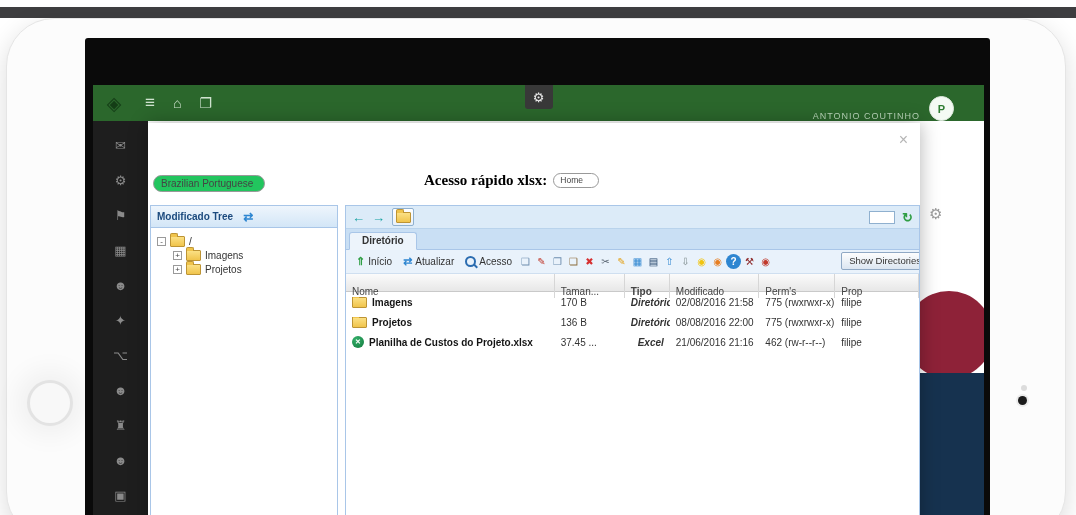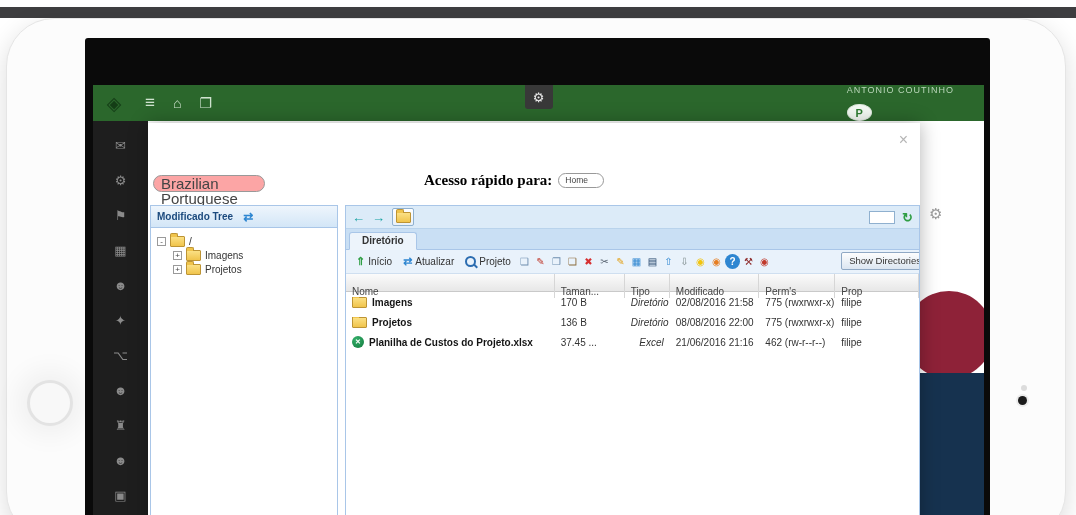--- a/index.html
+++ b/index.html
@@ -22,21 +22,21 @@
   
   .app{position:absolute;left:93px;top:85px;width:891px;height:453px;background:#fff;overflow:hidden;
        font-size:10px;color:#333;}
 
   .navbar{position:absolute;left:0;top:0;width:100%;height:36px;background:#2b672c;display:flex;
           align-items:center;z-index:4;}
   .nav-logo{width:26px;height:26px;margin-left:8px;display:flex;align-items:center;justify-content:center;
           font-size:19px;color:#143d16;}
   .nav-ic{color:#cfe3cf;font-size:14px;margin-left:18px;line-height:36px;}
   .nav-ic.menu{font-size:17px;}
-  .nav-user{position:absolute;right:30px;top:0;height:36px;display:flex;align-items:flex-start;gap:9px;flex-direction:column;}
+  .nav-user{position:absolute;right:30px;top:0;height:36px;display:flex;align-items:flex-end;gap:9px;}
   .nav-username{font-size:9px;letter-spacing:1px;color:#b9d6b9;}
   .avatar{width:23px;height:23px;border-radius:50%;background:#f4faf4;color:#2e7d32;font-weight:bold;
           font-size:11px;display:flex;align-items:center;justify-content:center;border:1px solid #dfeadf;}
   .gear-tab{position:absolute;left:calc(50% - 14px);top:0;width:28px;height:24px;background:#383838;
           border-radius:0 0 3px 3px;display:flex;align-items:center;justify-content:center;color:#eaeaea;
           font-size:13px;z-index:6;}
 
   .sidebar{position:absolute;left:0;top:36px;width:55px;bottom:0;background:#1e1e1e;display:flex;
           flex-direction:column;align-items:center;padding-top:18px;gap:22px;z-index:3;}
   .side-ic{color:#8a8a8a;font-size:13px;height:13px;line-height:13px;}
@@ -45,21 +45,21 @@
   .bg-gear{position:absolute;left:836px;top:120px;font-size:15px;color:#9c9c9c;z-index:1;}
   .bg-blob{position:absolute;left:812px;top:206px;width:88px;height:88px;border-radius:50%;background:#8e2238;z-index:1;}
   .bg-navy{position:absolute;left:827px;top:288px;width:64px;height:200px;background:#16324f;z-index:1;}
 
   
   .modal{position:absolute;left:55px;top:38px;width:772px;height:417px;background:#fff;z-index:5;
          box-shadow:0 0 18px rgba(0,0,0,.3);}
   .modal-title{position:absolute;left:13px;top:10px;font-size:17px;color:#8d8d8d;}
   .modal-close{position:absolute;right:12px;top:8px;font-size:16px;color:#b5b5b5;cursor:default;}
   .lang-select{position:absolute;left:5px;top:52px;width:112px;height:17px;border:1px solid #999;
-         border-radius:9px;background:#fca5a5;font-size:15px;color:#444;line-height:15px;padding-left:7px;
+         border-radius:9px;background:#22c55e;font-size:10px;color:#444;line-height:15px;padding-left:7px;
          box-sizing:border-box;}
   .quick{position:absolute;left:276px;top:49px;display:flex;align-items:center;}
   .quick-label{font-family:"Liberation Serif",serif;font-size:15px;font-weight:600;color:#000;}
   .quick-select{margin-left:6px;width:46px;height:15px;border:1px solid #999;border-radius:8px;background:#fff;
          font-size:8.5px;color:#444;line-height:13px;padding-left:6px;box-sizing:border-box;}
 
   
   .tree-panel{position:absolute;left:2px;top:82px;width:188px;height:340px;border:1px solid #a9c6e8;
          background:#fff;box-sizing:border-box;}
   .tree-head{height:21px;background:linear-gradient(#eef5fc,#d3e6f7);border-bottom:1px solid #a9c6e8;
@@ -99,21 +99,21 @@
   .mag{width:7px;height:7px;border:2px solid #2b6cb0;border-radius:50%;position:relative;}
   .mag::after{content:"";position:absolute;width:5px;height:2px;background:#2b6cb0;right:-4px;bottom:-2px;
          transform:rotate(45deg);}
   .ticon{width:15px;height:15px;display:flex;align-items:center;justify-content:center;font-size:10px;
          line-height:15px;}
   .show-dir{position:absolute;right:-10px;top:2px;padding:2px 7px 3px;border:1px solid #8fa8c4;border-radius:2px;
          background:linear-gradient(#fdfdfd,#dce6f1);font-size:9.5px;color:#333;white-space:nowrap;}
   .thead{display:flex;height:17px;background:linear-gradient(#fbfbfb,#e7e7e7);border-bottom:1px solid #c9c9c9;}
   .th{box-sizing:border-box;padding:12px 6px;font-size:10px;color:#444;border-right:1px solid #d6d6d6;
          white-space:nowrap;overflow:hidden;}
-  .w-name{width:215px;} .w-size{width:72px;} .w-tipo{width:46px;} .w-mod{width:92px;} .w-perm{width:78px;} .w-prop{width:86px;}
+  .w-name{width:215px;} .w-size{width:72px;} .w-tipo{width:46px;font-weight:bold;} .w-mod{width:92px;} .w-perm{width:78px;} .w-prop{width:86px;}
   .trow{display:flex;align-items:center;height:20px;}
   .td{box-sizing:border-box;padding:0 6px;white-space:nowrap;overflow:hidden;}
   .name-cell{display:flex;align-items:center;gap:5px;font-weight:bold;color:#151515;}
   .tipo{font-style:italic;text-align:right;color:#333;}
   .excel-ic{width:12px;height:12px;border-radius:50%;flex-shrink:0;
          background:radial-gradient(circle at 35% 30%,#34b06a,#137a3e);color:#fff;font-size:7px;
          font-weight:bold;display:flex;align-items:center;justify-content:center;}
 </style>
 </head>
 <body>
@@ -158,21 +158,21 @@
       <span class="side-ic">♜</span>
       <span class="side-ic">☻</span>
       <span class="side-ic">▣</span>
     </div>
 
     <div class="modal">
       <div class="modal-close">×</div>
 
       <div class="lang-select">Brazilian Portuguese</div>
       <div class="quick">
-        <span class="quick-label">Acesso rápido para:</span>
+        <span class="quick-label">Acesso rápido xlsx:</span>
         <span class="quick-select">Home</span>
       </div>
 
       <div class="tree-panel">
         <div class="tree-head">
           <span class="tree-title">Modificado Tree</span>
           <span class="tree-sync">⇄</span>
         </div>
         <div class="tree-body">
           <div class="tree-row">
@@ -215,21 +215,21 @@
           <span class="tbtn">
             <span class="ic ic-home">⇑</span>
             <span>Início</span>
           </span>
           <span class="tbtn">
             <span class="ic ic-refresh">⇄</span>
             <span>Atualizar</span>
           </span>
           <span class="tbtn">
             <span class="mag"></span>
-            <span>Projeto</span>
+            <span>Acesso</span>
           </span>
           <span class="ticon" style="color:#6f8fb0">❏</span>
           <span class="ticon" style="color:#c0392b">✎</span>
           <span class="ticon" style="color:#6f8fb0">❐</span>
           <span class="ticon" style="color:#8d6e3f">❏</span>
           <span class="ticon" style="color:#d63031">✖</span>
           <span class="ticon" style="color:#55616e">✂</span>
           <span class="ticon" style="color:#e3a21a">✎</span>
           <span class="ticon" style="color:#2e86d1">▦</span>
           <span class="ticon" style="color:#1d3f66">▤</span>

